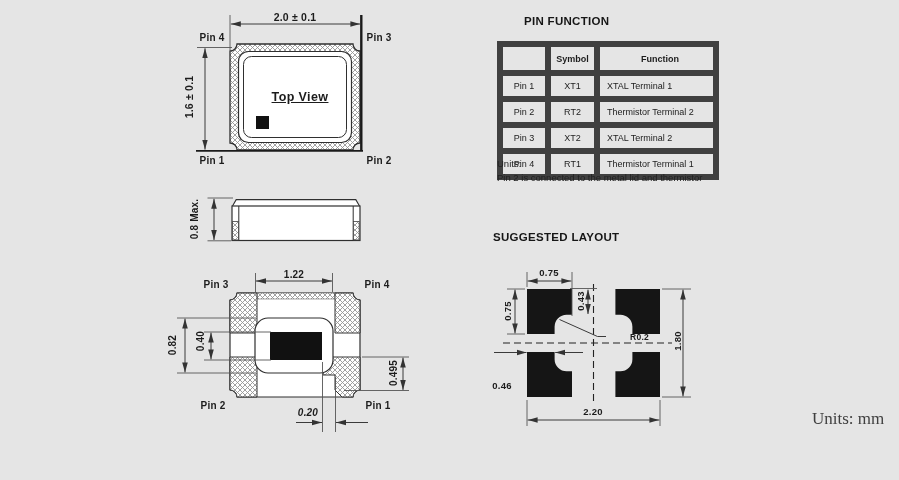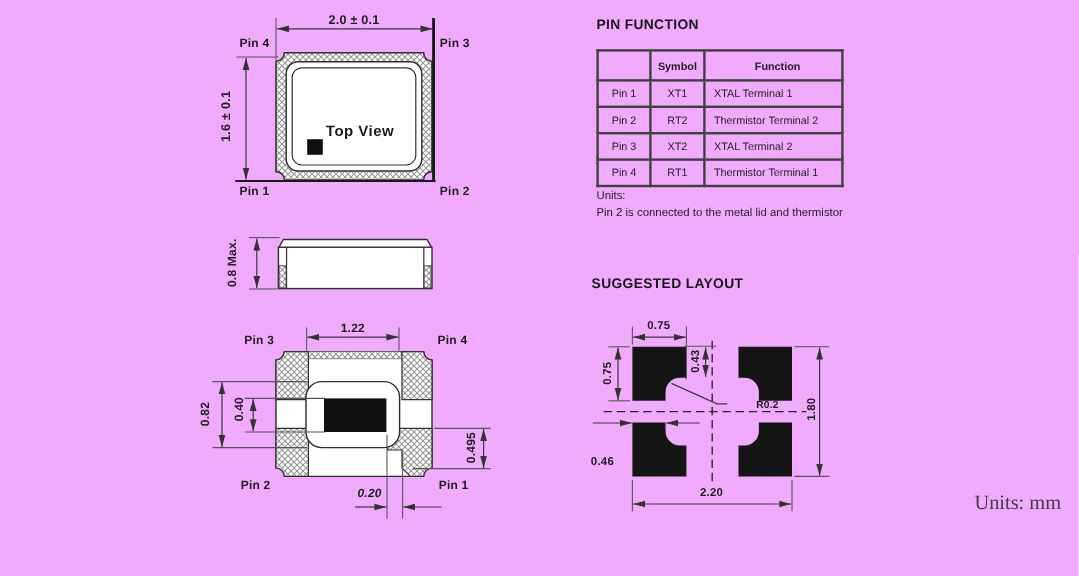--- a/index.html
+++ b/index.html
@@ -1,38 +1,38 @@
 <!DOCTYPE html>
 <html><head>
 <meta charset="utf-8">
 <style>
   html,body{margin:0;padding:0;background:#fff;}
   .stage{
-    position:relative;width:899px;height:480px;background:#f0abfc;overflow:hidden;
+    position:relative;width:899px;height:480px;background:#e5e5e5;overflow:hidden;
     font-family:"Liberation Sans", sans-serif;color:#1a1a1a;
   }
   svg.art{position:absolute;left:0;top:0;}
   .lbl{
     position:absolute;transform:translate(-50%,-50%);
     font-weight:bold;font-size:10px;white-space:nowrap;color:#1c1c1c;letter-spacing:0.2px;
   }
   .lbl.rot{transform:translate(-50%,-50%) rotate(-90deg);}
   .lbl.big{font-size:12.5px;letter-spacing:0.4px;}
   .lbl.dim{font-size:10px;}
   .lbl.sm{font-size:8.5px;}
   .heading{
     position:absolute;font-weight:bold;font-size:11.5px;color:#161616;letter-spacing:0.3px;white-space:nowrap;
   }
   .notetext{position:absolute;font-size:9.5px;color:#222;white-space:nowrap;}
   table.pinfn{
     position:absolute;left:497px;top:41px;border-collapse:collapse;table-layout:fixed;
     font-size:9px;color:#1c1c1c;
   }
   table.pinfn th, table.pinfn td{
-    border:2px solid #404040;padding:0;height:20px;text-align:center;vertical-align:middle;
+    border:6px solid #404040;padding:0;height:20px;text-align:center;vertical-align:middle;
     font-weight:normal;
   }
   table.pinfn th{font-weight:bold;height:23px;}
   table.pinfn td.fn, table.pinfn th.fn{text-align:left;padding-left:7px;}
   table.pinfn{border:1.5px solid #3a3a3a;}
   .units{
     position:absolute;left:812px;top:409px;font-size:17px;color:#3f3f3f;white-space:nowrap;font-family:Liberation Serif, serif;
   }
 </style>
 </head>
@@ -142,39 +142,39 @@
         <line x1="683" y1="289.6" x2="683" y2="396.4" stroke="#3a3a3a" stroke-width="1" marker-start="url(#arrS)" marker-end="url(#arrE)"></line>
         <line x1="527" y1="400" x2="527" y2="426"></line>
         <line x1="660" y1="400" x2="660" y2="426"></line>
         <line x1="527.6" y1="420" x2="659.4" y2="420" stroke="#3a3a3a" stroke-width="1" marker-start="url(#arrS)" marker-end="url(#arrE)"></line>
       </g>
     </g>
   </svg>
 
   <span class="lbl dim" style="left:295px;top:16.5px;font-size:10.5px;">2.0 ± 0.1</span>
   <span class="lbl rot dim" style="left:189px;top:97px;font-size:10.5px;">1.6 ± 0.1</span>
-  <span class="lbl big" style="left:300px;top:109px;">Top View</span>
+  <span class="lbl big" style="left:300px;top:97px;text-decoration:underline;">Top View</span>
   <span class="lbl" style="left:212px;top:37px;">Pin 4</span>
   <span class="lbl" style="left:379px;top:37px;">Pin 3</span>
   <span class="lbl" style="left:212px;top:160px;">Pin 1</span>
   <span class="lbl" style="left:379px;top:160px;">Pin 2</span>
 
   <span class="lbl rot" style="left:194px;top:219px;">0.8 Max.</span>
 
   <span class="lbl dim" style="left:294px;top:274px;">1.22</span>
   <span class="lbl rot dim" style="left:172px;top:345px;">0.82</span>
   <span class="lbl rot dim" style="left:200px;top:341px;">0.40</span>
   <span class="lbl rot dim" style="left:393px;top:373px;">0.495</span>
   <span class="lbl dim" style="left:308px;top:412px;font-style:italic;">0.20</span>
   <span class="lbl" style="left:216px;top:284px;">Pin 3</span>
   <span class="lbl" style="left:377px;top:284px;">Pin 4</span>
   <span class="lbl" style="left:213px;top:405px;">Pin 2</span>
   <span class="lbl" style="left:378px;top:405px;">Pin 1</span>
 
-  <div class="heading" style="left:497px;top:15px;">PIN FUNCTION</div>
+  <div class="heading" style="left:524px;top:15px;">PIN FUNCTION</div>
 
   <table class="pinfn">
     <tbody>
         <tr>
       <th style="width:42px;"></th>
       <th style="width:43px;">Symbol</th>
       <th class="fn" style="width:106px;text-align:center;">Function</th>
     </tr>
     <tr>
       <td>Pin 1</td>

